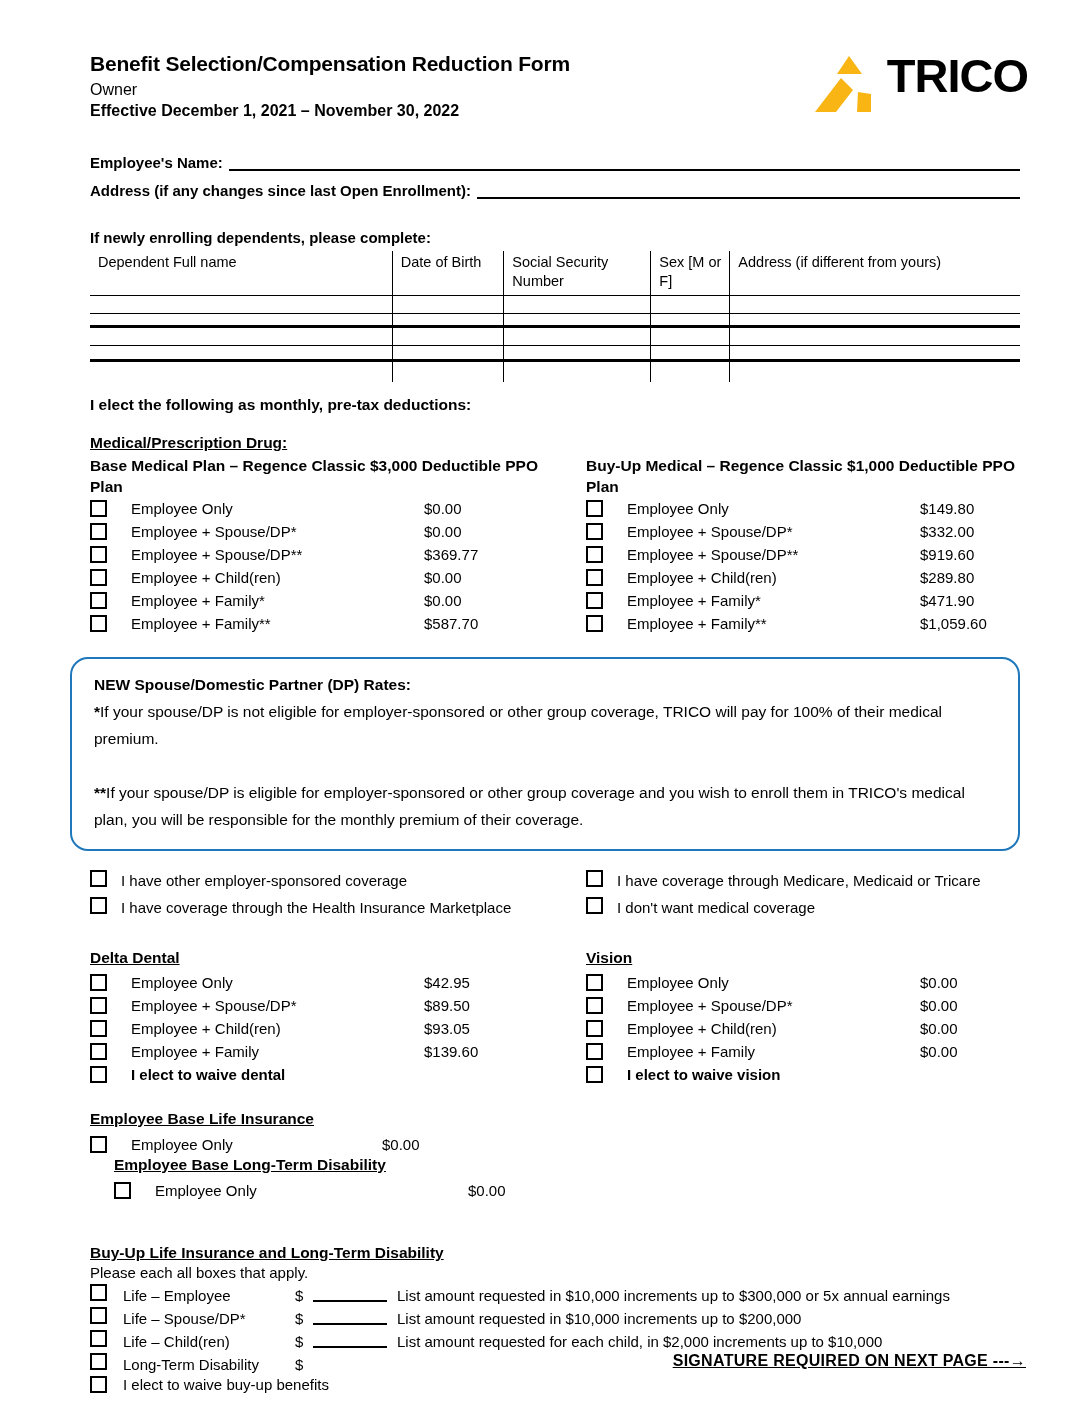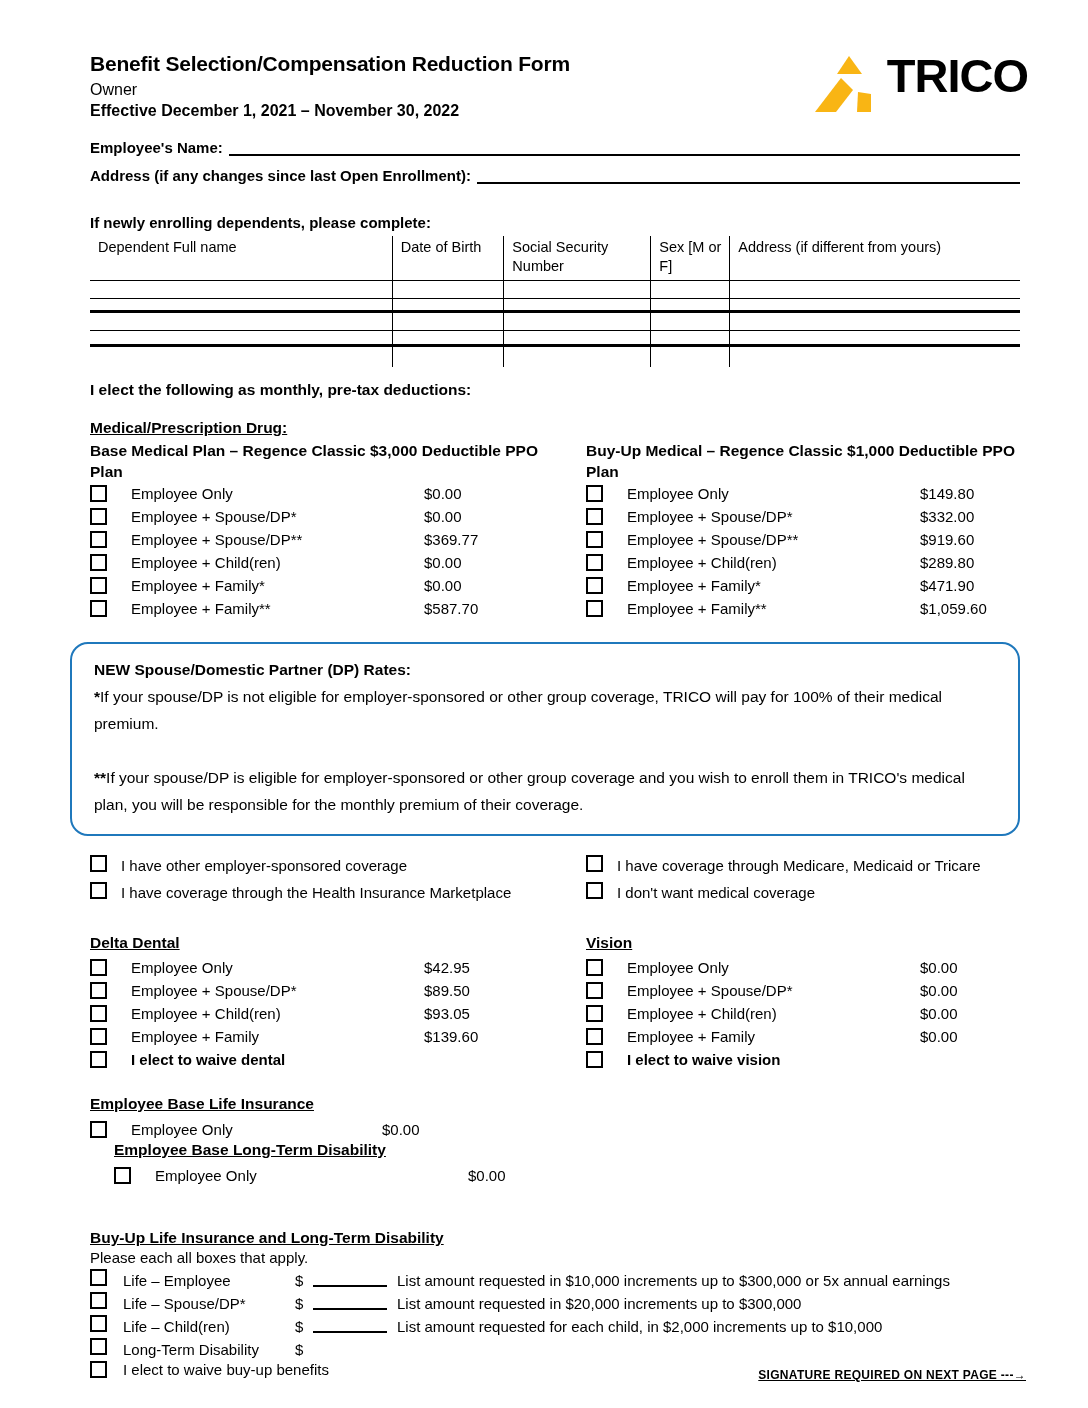--- a/index.html
+++ b/index.html
@@ -49,21 +49,21 @@
   .mt28{margin-top:28px;}
   .mt24{margin-top:24px;flex-direction:column;}
   .mt42{margin-top:42px;}
   .plain{margin-top:2px;}
   .bl-row{display:flex;align-items:flex-end;height:23px;}
   .bl-row .cb{align-self:center;}
   .bl-row .bl-lbl{width:172px;flex:none;}
   .bl-row .dollar{width:14px;flex:none;}
   .bl-row .blank{width:74px;border-bottom:2px solid #000;height:15px;flex:none;margin:0 10px 2px 4px;}
   .bl-row .nogap{margin-left:4px;}
-  .sig{position:absolute;right:62px;bottom:26px;font-weight:bold;font-size:12px;
+  .sig{position:absolute;right:62px;bottom:38px;font-weight:bold;font-size:16px;
     text-decoration:underline;letter-spacing:0.3px;}
 </style>
 </head>
 <body>
 
 <div class="page">
 
   <div class="hdr">
     <div>
       <div class="hdr-title">Benefit Selection/Compensation Reduction Form</div>
@@ -73,21 +73,21 @@
     <div class="logo">
       <svg width="74" height="62" viewBox="0 0 74 62">
         <polygon points="36,2 24,20 49,20" fill="#f9b514"></polygon>
         <polygon points="2,58 28,24 40,36 23,58" fill="#f9b514"></polygon>
         <polygon points="45,38 58,40 58,58 44,58" fill="#f9b514"></polygon>
       </svg>
       <span class="logo-text">TRICO</span>
     </div>
   </div>
 
-  <div class="fieldrow" style="margin-top:17px;">
+  <div class="fieldrow" style="margin-top:32px;">
     <span class="lbl">Employee's Name:</span>
     <span class="wline"></span>
   </div>
   <div class="fieldrow">
     <span class="lbl">Address (if any changes since last Open Enrollment):</span>
     <span class="wline"></span>
   </div>
 
   <div class="intro">If newly enrolling dependents, please complete:</div>
   <table class="deps">
@@ -326,21 +326,21 @@
       <span class="bl-lbl">Life – Employee</span>
       <span class="dollar">$</span>
       <span class="blank"></span>
       <span>List amount requested in $10,000 increments up to $300,000 or 5x annual earnings</span>
     </div>
     <div class="bl-row">
       <span class="cb"></span>
       <span class="bl-lbl">Life – Spouse/DP*</span>
       <span class="dollar">$</span>
       <span class="blank"></span>
-      <span>List amount requested in $20,000 increments up to $300,000</span>
+      <span>List amount requested in $10,000 increments up to $200,000</span>
     </div>
     <div class="bl-row">
       <span class="cb"></span>
       <span class="bl-lbl">Life – Child(ren)</span>
       <span class="dollar">$</span>
       <span class="blank"></span>
       <span>List amount requested for each child, in $2,000 increments up to $10,000</span>
     </div>
     <div class="bl-row">
       <span class="cb"></span>

